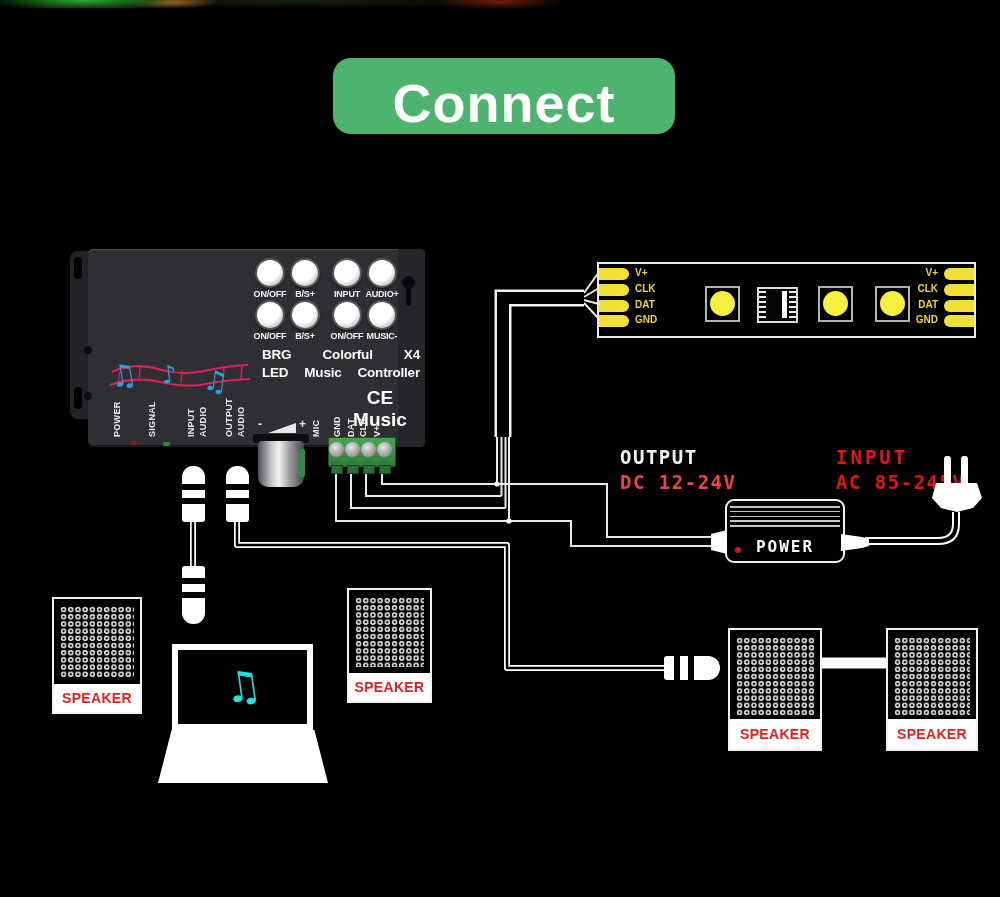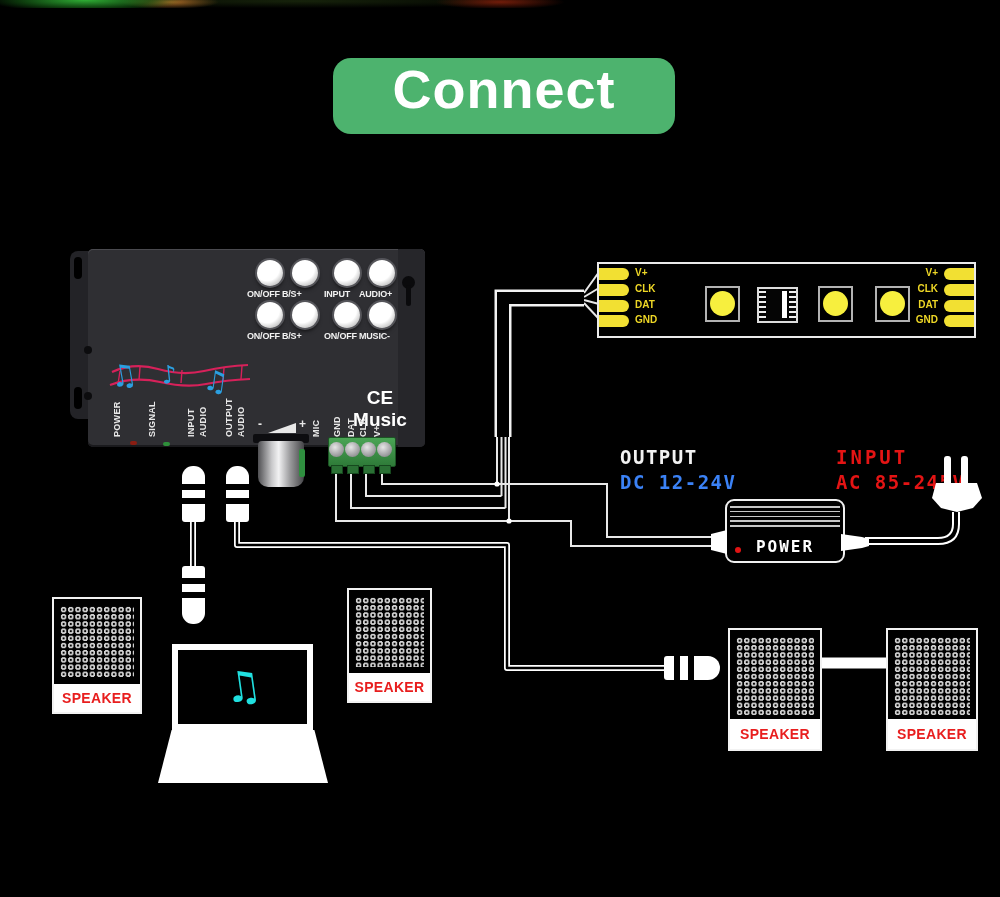--- a/index.html
+++ b/index.html
@@ -2,42 +2,42 @@
 <html><head>
 <meta charset="utf-8">
 <style>
   html,body{margin:0;padding:0;background:#000;}
   .canvas{position:relative;width:1000px;height:897px;background:#000;overflow:hidden;
           font-family:"Liberation Sans",sans-serif;}
   .abs{position:absolute;}
 
   
   .banner{position:absolute;left:333px;top:58px;width:342px;height:76px;border-radius:18px;
-          background:#4db36e;display:flex;align-items:flex-start;justify-content:center;}
+          background:#4db36e;display:flex;align-items:flex-end;justify-content:center;}
   .banner span{font-size:54px;font-weight:bold;color:#fff;letter-spacing:1px;}
 
   
   .ctl-ear{position:absolute;left:70px;top:251px;width:22px;height:168px;background:#232327;border-radius:8px 0 0 8px;}
   .ctl-slot{position:absolute;width:8px;height:22px;background:#000;border-radius:4px;}
   .ctl-body{position:absolute;left:88px;top:249px;width:337px;height:198px;background:#2f2f33;
             border-radius:5px;box-shadow:inset 0 1px 0 #4a4a4f, inset 0 -2px 0 #1a1a1d;}
   .ctl-right{position:absolute;left:398px;top:249px;width:27px;height:198px;background:#26262a;border-radius:0 5px 5px 0;}
   .keyhole-c{position:absolute;left:402px;top:276px;width:13px;height:13px;border-radius:50%;background:#0a0a0c;}
   .keyhole-s{position:absolute;left:406px;top:285px;width:5px;height:21px;border-radius:3px;background:#0a0a0c;}
   .edge-dot{position:absolute;width:8px;height:8px;border-radius:50%;background:#0c0c0e;}
   .display{position:absolute;left:106px;top:271px;width:132px;height:57px;background:#04040a;
            border:3px solid #9b9ba0;border-radius:5px;box-shadow:inset 0 0 0 2px #13131f;
            display:flex;align-items:center;justify-content:center;}
   .display span{font-family:"DejaVu Sans Mono",monospace;font-weight:bold;font-size:22px;
                 color:#eef0f8;letter-spacing:-2px;}
   .logo{position:absolute;left:96px;top:333px;font-family:"DejaVu Serif",serif;font-style:italic;
         font-weight:bold;font-size:20px;white-space:nowrap;}
   .logo .b{color:#28a7f0;} .logo .r{color:#f0309a;margin-left:6px;} .logo .g{color:#9ed321;margin-left:6px;}
   .logo .w{color:#2f9ae0;margin-left:9px;} .logo .x{color:#f03070;font-size:17px;margin-left:8px;}
-  .btn{position:absolute;width:46px;text-align:left;}
+  .btn{position:absolute;width:46px;text-align:center;}
   .btn-cap{width:26px;height:26px;border-radius:50%;margin:0 auto;
            background:radial-gradient(circle at 38% 32%, #ffffff 52%, #d2d2d2 72%, #8f8f92 100%);
            box-shadow:0 0 0 2px #55555a, 0 3px 4px rgba(0,0,0,.7);}
   .btn-label{margin-top:3px;font-size:9px;font-weight:bold;color:#f2f2f2;letter-spacing:-0.2px;white-space:nowrap;}
   .title-block{position:absolute;left:262px;top:346px;width:158px;color:#fafafa;font-weight:bold;
                font-size:13.5px;letter-spacing:-0.2px;}
   .title-row{display:flex;justify-content:space-between;line-height:17.5px;}
   .cert{position:absolute;left:336px;top:387px;width:88px;text-align:center;color:#fff;
         font-weight:bold;font-size:19px;word-spacing:4px;}
   .pl{position:absolute;top:437px;transform:rotate(-90deg);transform-origin:0 0;
@@ -198,20 +198,32 @@
   </div>
   <div class="btn" style="left:324px;top:302px;">
     <div class="btn-cap"></div>
     <div class="btn-label">ON/OFF</div>
   </div>
   <div class="btn" style="left:359px;top:302px;">
     <div class="btn-cap"></div>
     <div class="btn-label">MUSIC-</div>
   </div>
 
+  <div class="title-block">
+    <div class="title-row">
+      <span>BRG</span>
+      <span>Colorful</span>
+      <span>X4</span>
+    </div>
+    <div class="title-row">
+      <span>LED</span>
+      <span>Music</span>
+      <span>Controller</span>
+    </div>
+  </div>
   <div class="cert">CE Music</div>
 
   <span class="pl" style="left:112px">POWER</span>
   <span class="pl" style="left:147px">SIGNAL</span>
   <span class="pl" style="left:186px">INPUT</span>
   <span class="pl" style="left:198px">AUDIO</span>
   <span class="pl" style="left:224px">OUTPUT</span>
   <span class="pl" style="left:236px">AUDIO</span>
   <span class="pl" style="left:311px">MIC</span>
   <span class="pl" style="left:332px">GND</span>
@@ -268,21 +280,21 @@
     <span class="pad-label" style="right:36px;top:19px;text-align:right;">CLK</span>
     <span class="pad-label" style="right:36px;top:35px;text-align:right;">DAT</span>
     <span class="pad-label" style="right:36px;top:50px;text-align:right;">GND</span>
     <div class="pad pad-r" style="top:4px;"></div>
     <div class="pad pad-r" style="top:20px;"></div>
     <div class="pad pad-r" style="top:36px;"></div>
     <div class="pad pad-r" style="top:51px;"></div>
   </div>
 
   <span class="txt-mono" style="left:620px;top:446px;color:#f2f2f2;">OUTPUT</span>
-  <span class="txt-mono" style="left:620px;top:471px;color:#3b82f6;">DC 12-24V</span>
+  <span class="txt-mono" style="left:620px;top:471px;color:#ef4444;">DC 12-24V</span>
   <span class="txt-mono" style="left:836px;top:446px;color:#e41414;letter-spacing:3px;">INPUT</span>
   <span class="txt-mono" style="left:836px;top:471px;color:#e41414;">AC 85-245V</span>
 
   <div class="adapter">
     <div class="ridges"></div>
     <div class="adapter-led"></div>
     <div class="adapter-label">POWER</div>
   </div>
   <svg class="abs" width="1000" height="897" viewBox="0 0 1000 897" style="left:0;top:0;pointer-events:none;">
     <polygon points="711,534 727,530 727,554 711,550" fill="#fff"></polygon>

